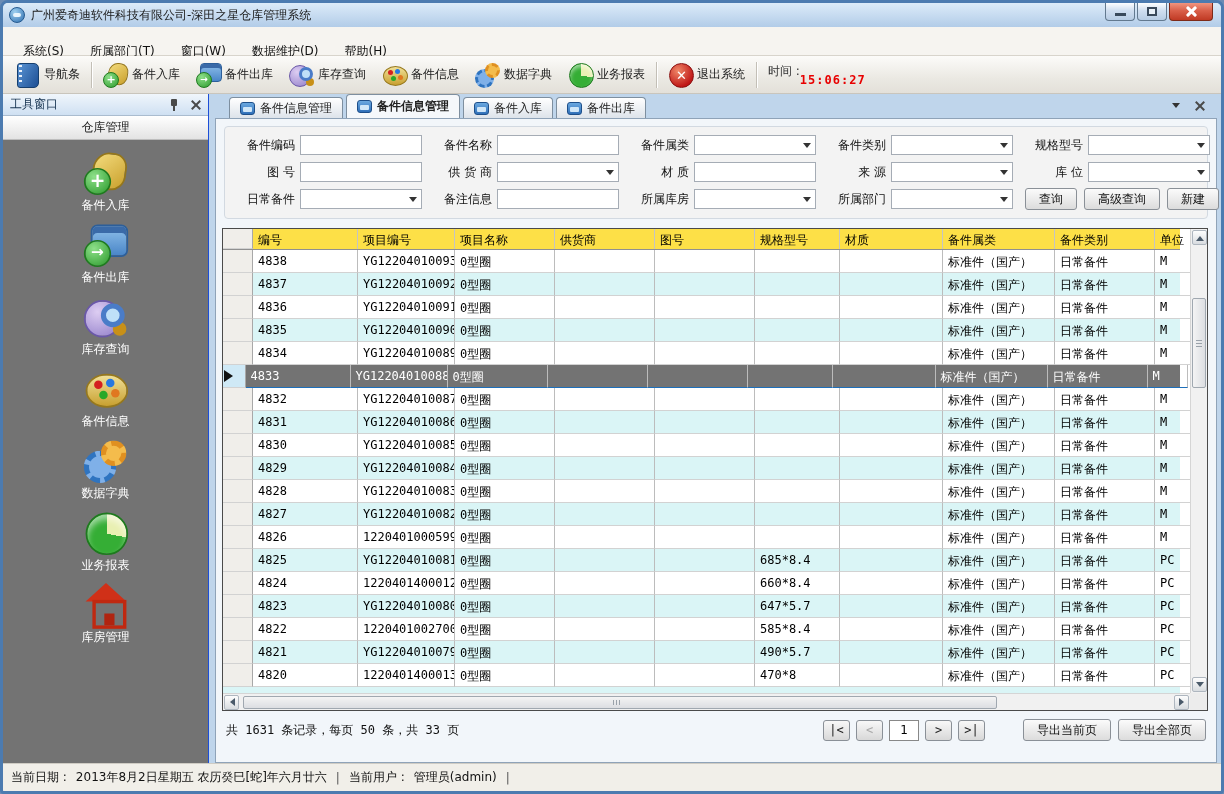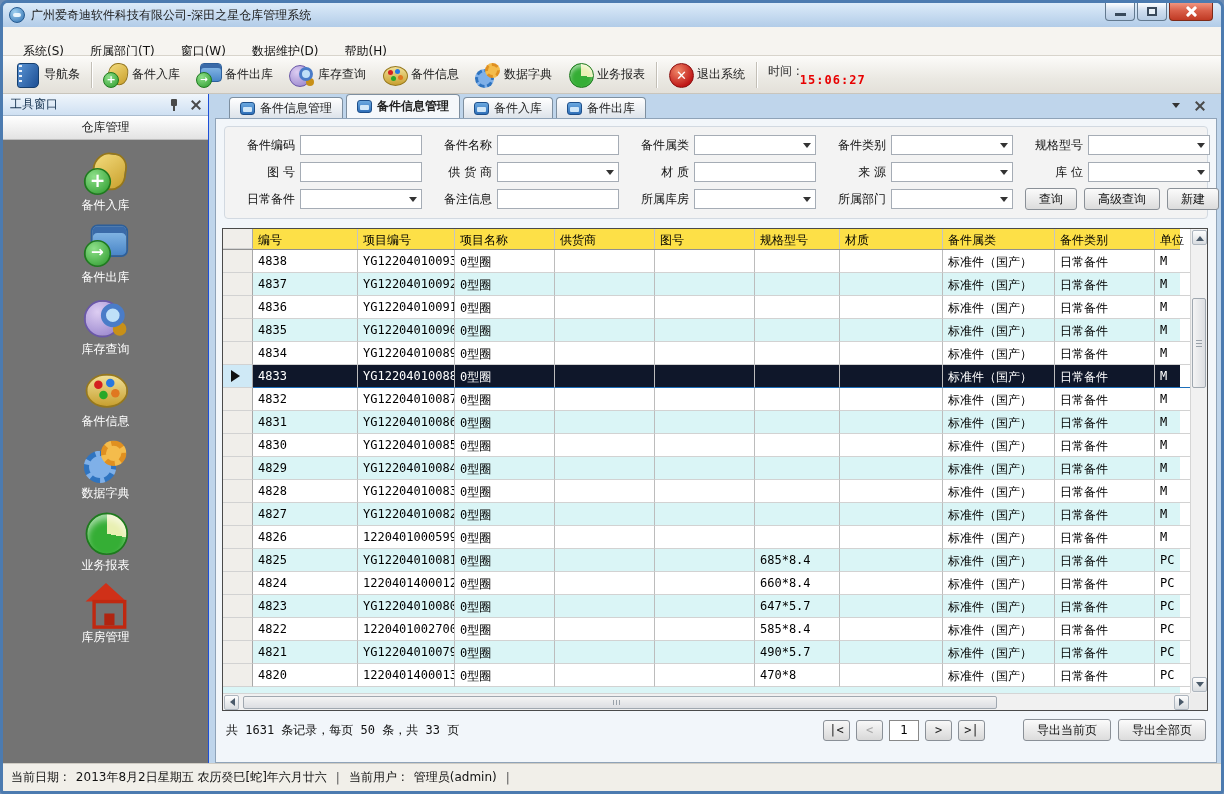--- a/index.html
+++ b/index.html
@@ -94,21 +94,21 @@
 .search-buttons { margin-left:auto; display:flex; gap:7px; }
 .btn { height:22px; padding:0 13px; border:1px solid #8a9097; border-radius:3px; background:linear-gradient(#fbfbfb,#dcdcdc); color:#111; display:flex; align-items:center; cursor:default; white-space:nowrap; }
 
 
 .table-frame { margin:9px 8px 0 6px; flex:none; border:1px solid #4a4a4a; background:#fff; position:relative; height:483px; overflow:hidden; }
 .grid { width:957px; }
 .grid-header { display:flex; height:21px; background:#fde047; border-bottom:1px solid #909090; }
 .hcell { border-right:1px solid #c4c4c4; padding:3px 0 0 5px; color:#000; overflow:hidden; white-space:nowrap; flex:none; }
 .grid-row { display:flex; height:23px; background:#fff; color:#000; }
 .grid-row.alt { background:#daf5f6; }
-.grid-row.sel { background:#0f172a; color:#fff; }
+.grid-row.sel { background:#737373; color:#fff;justify-content:center; }
 .cell { border-right:1px solid #bcbcbc; border-bottom:1px solid #d2d2d2; padding:4px 0 0 5px; overflow:hidden; white-space:nowrap; flex:none; font-family:"DejaVu Sans Mono","DejaVu Sans",monospace; }
 .grid-row.sel .cell { border-bottom-color:#1d6fba; }
 .rowsel { width:30px; background:#f0eeea; border-right:1px solid #a8a8a8; position:relative; flex:none; border-bottom:1px solid #d2d2d2; }
 .grid-row.sel .rowsel { background:#cfe9f6; }
 .sel-arrow { position:absolute; left:8px; top:5px; width:0; height:0; border:6px solid transparent; border-left:9px solid #111; }
 .c1{width:105px}.c2{width:97px}.c3{width:100px}.c4{width:100px}.c5{width:100px}.c6{width:85px}.c7{width:103px}.c8{width:112px}.c9{width:100px}.c10{width:40px}
 .partial-row { height:6px; width:957px; background:#daf5f6; }
 .vscroll { position:absolute; top:0; right:0; bottom:17px; width:17px; background:#f1f1f1; border-left:1px solid #d5d5d5; display:flex; flex-direction:column; }
 .hscroll { position:absolute; left:0; right:17px; bottom:0; height:17px; background:#f1f1f1; border-top:1px solid #d5d5d5; display:flex; align-items:center; }
 .corner { position:absolute; right:0; bottom:0; width:17px; height:17px; background:#ececec; }

